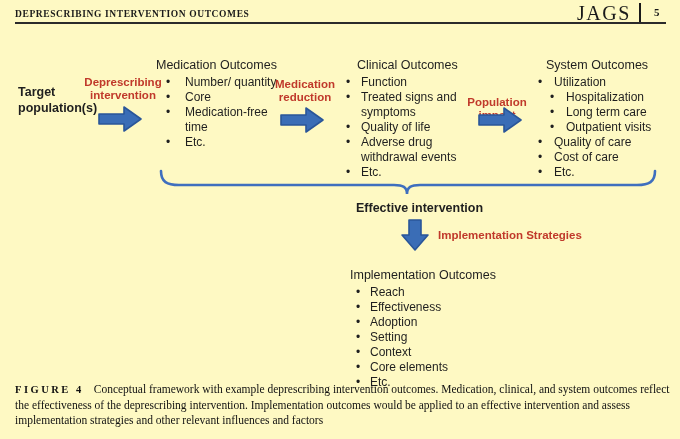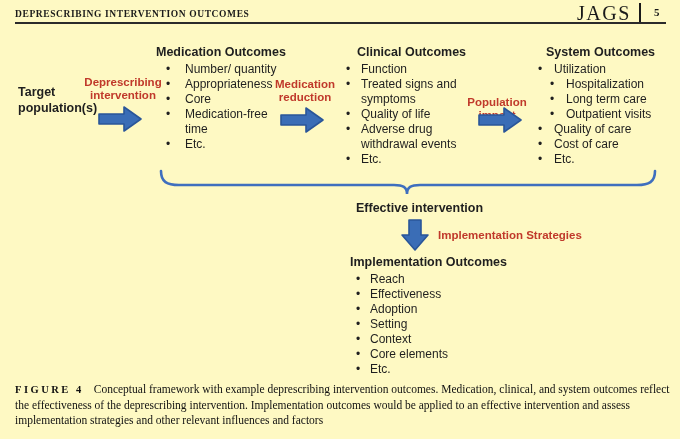--- a/index.html
+++ b/index.html
@@ -28,21 +28,21 @@
 
   .arrow-right{position:absolute;width:46px;height:28px;}
   .a1{left:97px;top:105px;}
   .a2{left:279px;top:106px;}
   .a3{left:477px;top:106px;}
   .arrow-down{position:absolute;left:400px;top:218px;width:30px;height:34px;}
   .arrow-shape{fill:var(--arrow_fill);stroke:var(--arrow_stroke);stroke-width:1.6;
     stroke-linejoin:round;}
 
   .col{position:absolute;font-size:12px;line-height:15px;}
-  .col-title{font-weight:bold;font-size:12.5px;margin-bottom:2px;}
+  .col-title{font-weight:normal;font-size:12.5px;margin-bottom:2px;margin-top:13px;}
   .c1{left:156px;top:45px;width:134px;}
   .c2{left:340px;top:45px;width:134px;}
   .c2 .col-title{margin-left:17px;}
   .c3{left:528px;top:45px;width:132px;}
   .c3 .col-title{margin-left:18px;}
   .ci{left:350px;top:255px;width:172px;}
 
   ul.blist{list-style:none;margin:0;padding:0;}
   .blist li{position:relative;}
   .li::before{content:"\2022";position:absolute;font-size:12px;}
@@ -77,21 +77,20 @@
 
   <div class="redlabel r1">Deprescribing intervention</div>
   <svg class="arrow-right a1" viewBox="0 0 46 28">
     <polygon class="arrow-shape" points="2,9 27,9 27,2 44,14 27,26 27,19 2,19"></polygon>
   </svg>
 
   <div class="col c1">
     <div class="col-title">Medication Outcomes</div>
     <ul class="blist">
       <li class="li lvl0">Number/ quantity</li>
-      <li class="li lvl0">Appropriateness</li>
       <li class="li lvl0">Core</li>
       <li class="li lvl0">Medication-free time</li>
       <li class="li lvl0">Etc.</li>
     </ul>
   </div>
 
   <div class="redlabel r2">Medication reduction</div>
   <svg class="arrow-right a2" viewBox="0 0 46 28">
     <polygon class="arrow-shape" points="2,9 27,9 27,2 44,14 27,26 27,19 2,19"></polygon>
   </svg>

